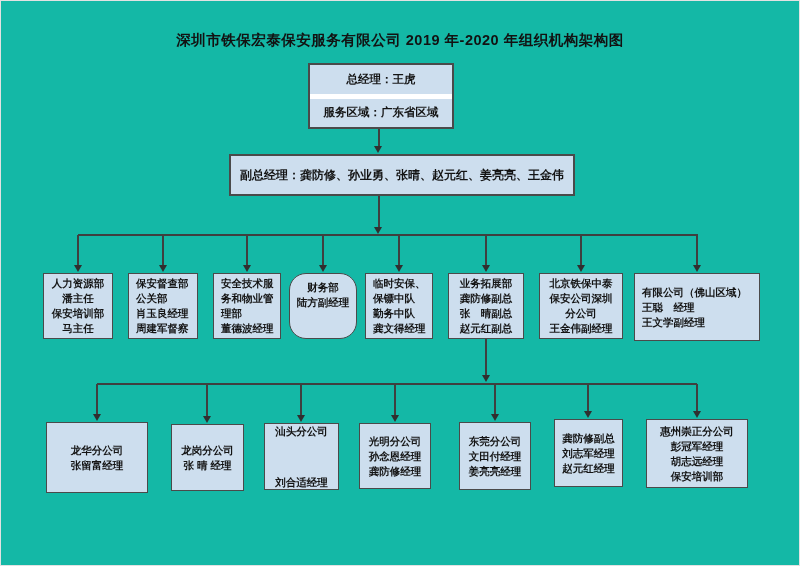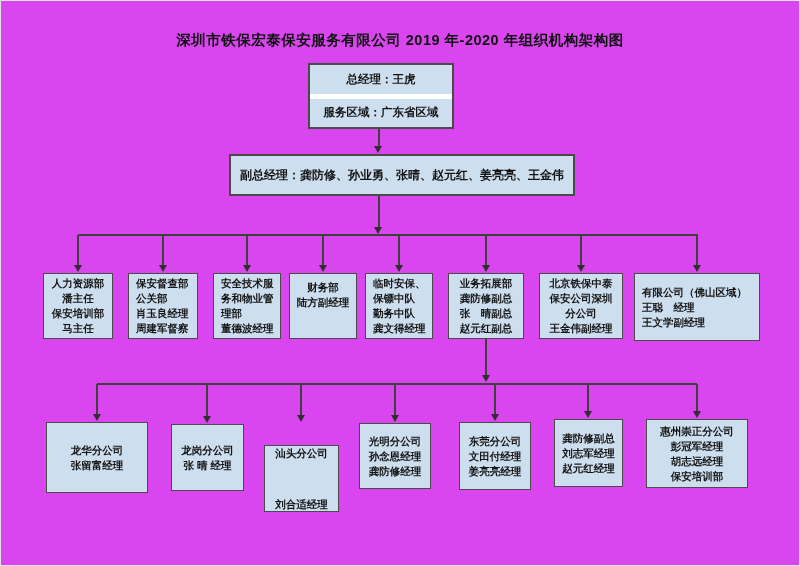--- a/index.html
+++ b/index.html
@@ -1,34 +1,34 @@
 <!DOCTYPE html>
 <html><head>
 <meta charset="utf-8">
 <style>
   * { margin:0; padding:0; box-sizing:border-box; }
   html,body { background:#ffffff; }
   .page {
-    position:relative; width:800px; height:566px; background:#d946ef;
+    position:relative; width:800px; height:566px; background:#14b8a6;
     border:1px solid #e2e2e2;
     font-family:"Liberation Sans","DejaVu Sans",sans-serif;
     color:#141414; overflow:hidden;
   }
   .title {
     position:absolute; left:0; top:30px; width:100%;
     text-align:center; font-size:14.5px; font-weight:bold; letter-spacing:0.5px; color:#121212;
   }
   .box {
     position:absolute; background:#cddeee; border:1.5px solid #4a4a4a;
     display:flex; flex-direction:column; justify-content:center;
     font-size:10.5px; font-weight:600; line-height:15px; color:#141414;
   }
   .box .ln { text-align:center; padding:0 2px; white-space:nowrap; }
   .box.align-left .ln { text-align:left; padding-left:7px; }
-  .box.valign-top { justify-content:flex-start; padding-top:6px; }
+  .box.valign-top { justify-content:flex-start; padding-top:6px;border-radius:17px; }
 
   .root-box { left:307px; top:62px; width:146px; height:66px; border-width:2px; font-size:11.5px; font-weight:bold; }
   .root-row { flex:1; display:flex; align-items:center; justify-content:center; }
   .root-divider { height:5px; background:#ffffff; }
 
   .deputy-box {
     left:228px; top:153px; width:346px; height:42px; border-width:2px;
     font-size:12px; font-weight:bold; align-items:center; text-align:center;
   }
 
@@ -44,21 +44,21 @@
   .b-l3-1 { left:127px; top:272px; width:70px;  height:66px; }
   .b-l3-2 { left:212px; top:272px; width:68px;  height:66px; }
   .b-l3-3 { left:288px; top:272px; width:68px;  height:66px; }
   .b-l3-4 { left:364px; top:272px; width:68px;  height:66px; }
   .b-l3-5 { left:447px; top:272px; width:76px;  height:66px; }
   .b-l3-6 { left:538px; top:272px; width:84px;  height:66px; }
   .b-l3-7 { left:633px; top:272px; width:126px; height:68px; }
 
   .b-l4-0 { left:45px;  top:421px; width:102px; height:71px; }
   .b-l4-1 { left:170px; top:423px; width:73px;  height:67px; }
-  .b-l4-2 { left:263px; top:444px; width:75px;  height:67px;gap:36px; }
+  .b-l4-2 { left:263px; top:422px; width:75px;  height:67px;gap:36px; }
   .b-l4-3 { left:358px; top:422px; width:72px;  height:66px; }
   .b-l4-4 { left:458px; top:421px; width:72px;  height:68px; }
   .b-l4-5 { left:553px; top:418px; width:69px;  height:68px; }
   .b-l4-6 { left:645px; top:418px; width:102px; height:69px; }
 </style>
 </head>
 <body>
 
 <div class="page">
 

